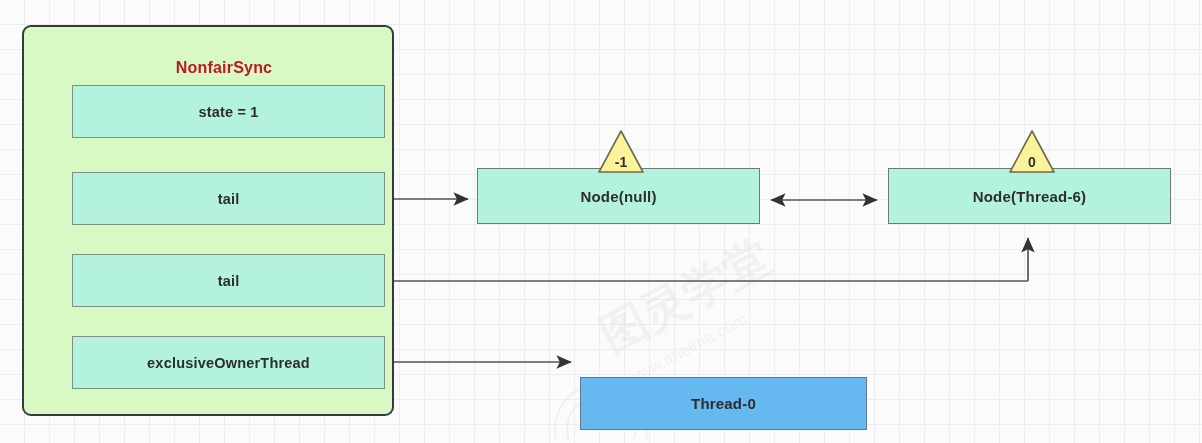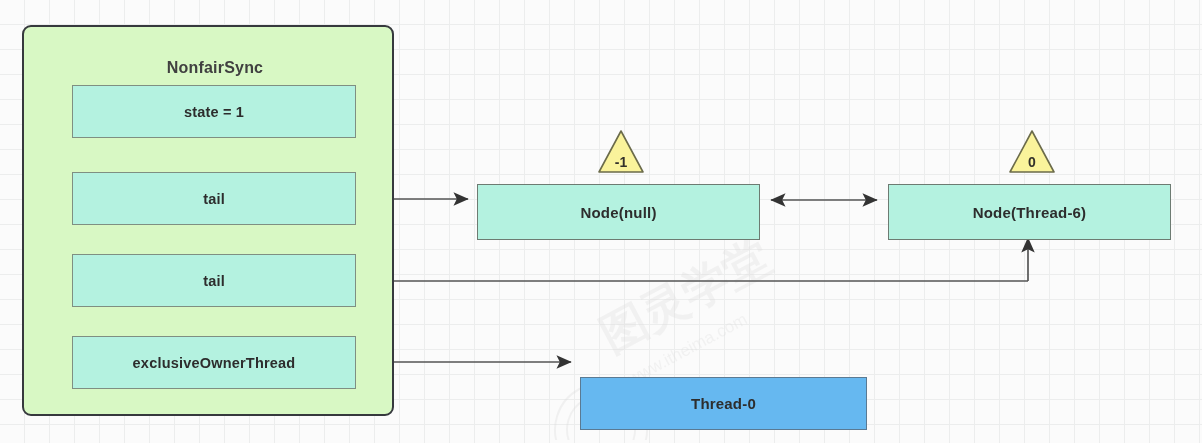--- a/index.html
+++ b/index.html
@@ -62,47 +62,47 @@
     top: 25px;
     width: 372px;
     height: 391px;
     background: #d8f8c4;
     border: 2.5px solid #36393d;
     border-radius: 9px;
     display: block;
   }
   #sync-title {
     position: absolute;
-    left: 7px;
+    left: 16px;
     top: 32px;
     width: 100%;
     text-align: center;
     font-size: 16px;
     font-weight: bold;
-    color: #404040;
+    color: #b91c1c;
   }
   .field-box {
     background: #b4f2e0;
     border: 1.6px solid #7f8f82;
     font-size: 14.5px;
     left: 72px;
-    width: 284px;
+    width: 313px;
     height: 53px;
   }
   #field-state { top: 85px; }
   #field-head  { top: 172px; }
   #field-tail  { top: 254px; }
   #field-owner { top: 336px; }
 
   .node-box {
     background: #b4f2e0;
     border: 1.6px solid #6d7b72;
     font-size: 15px;
     height: 56px;
-    top: 184px;
+    top: 168px;
   }
   #node-null    { left: 477px; width: 283px; }
   #node-thread1 { left: 888px; width: 283px; }
 
   #thread0-box {
     background: #66b8f0;
     border: 1.6px solid #5a7a93;
     font-size: 15px;
     left: 580px;
     top: 336px;

